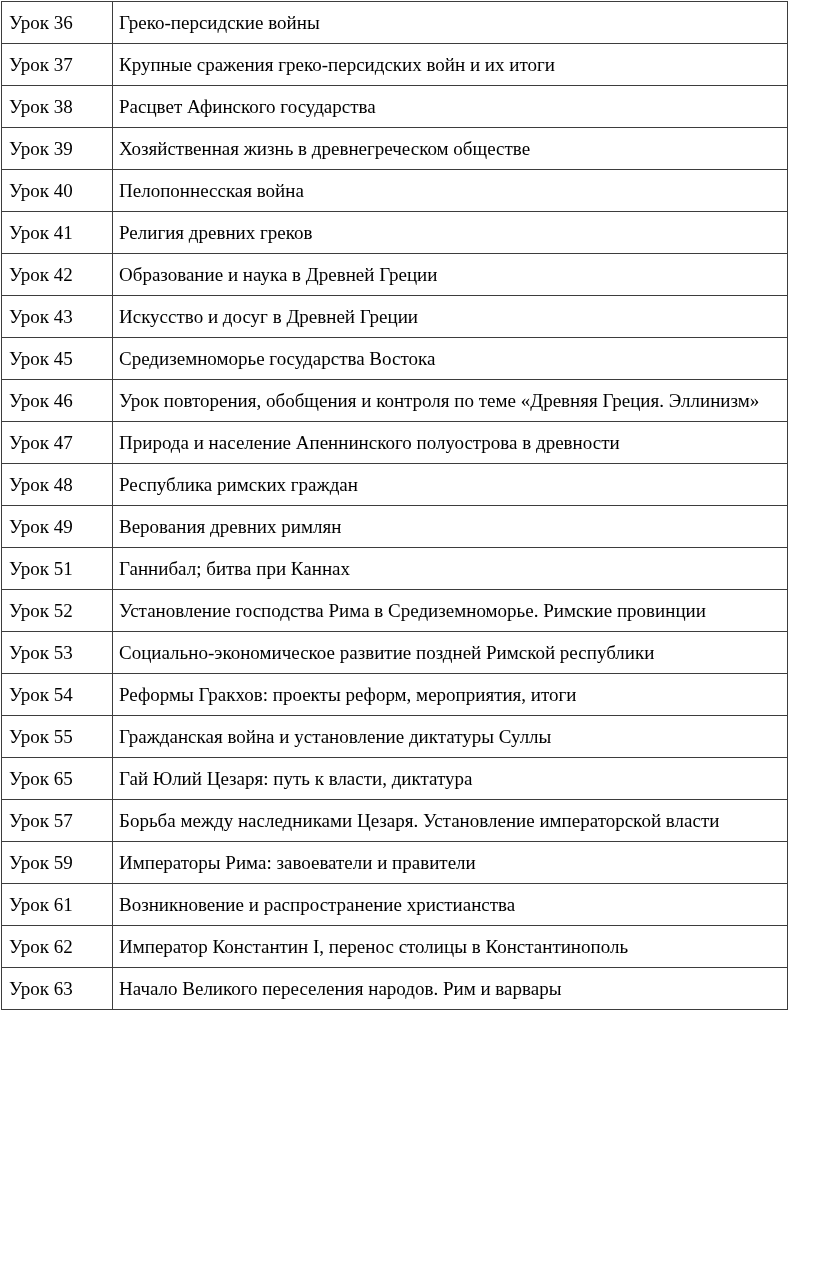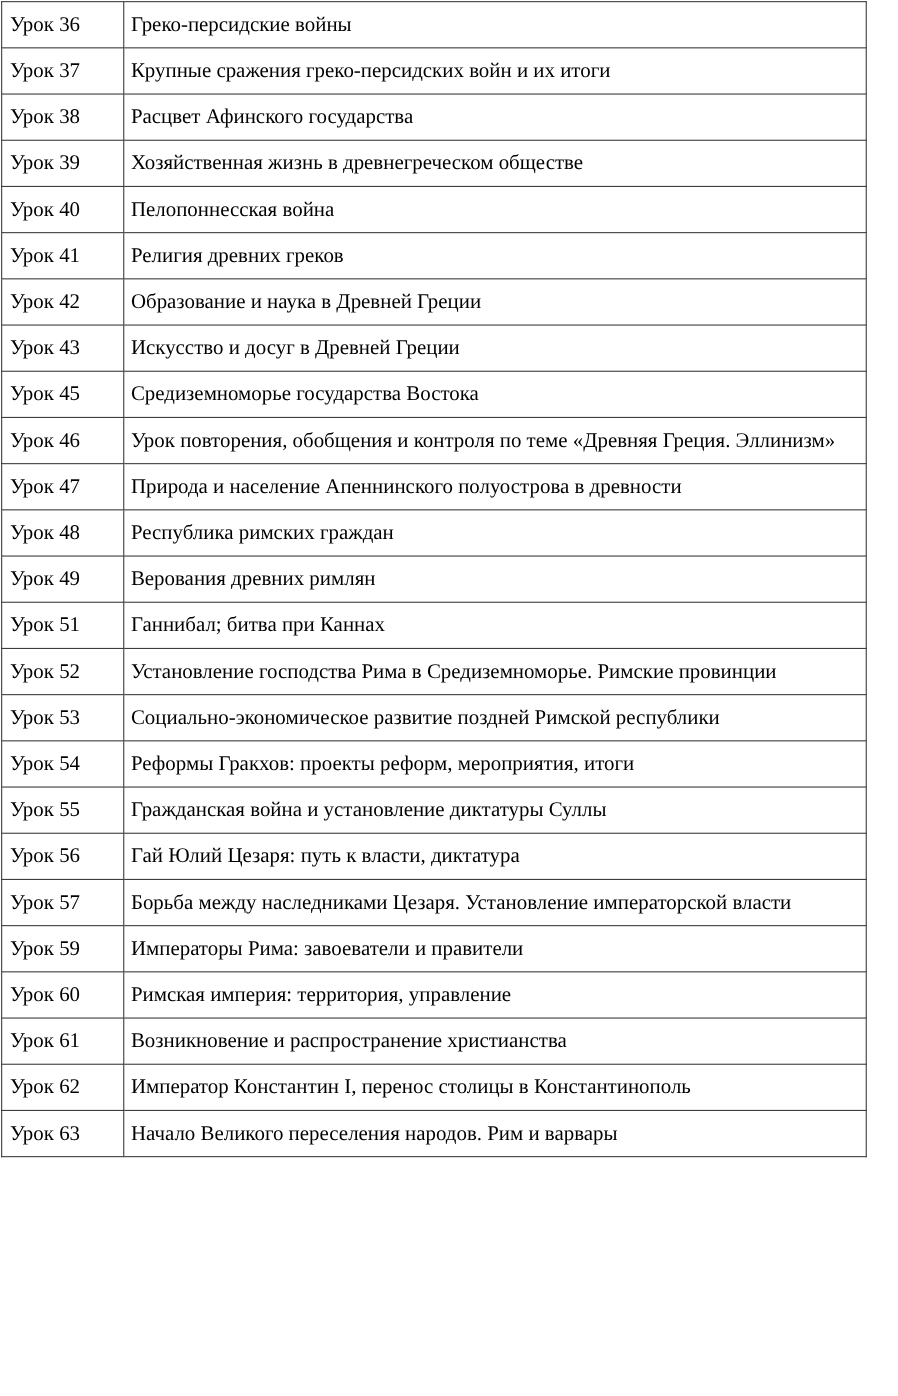--- a/index.html
+++ b/index.html
@@ -118,34 +118,30 @@
         </tr>
         <tr>
           <td class="col-num">Урок 54</td>
           <td class="col-topic">Реформы Гракхов: проекты реформ, мероприятия, итоги</td>
         </tr>
         <tr>
           <td class="col-num">Урок 55</td>
           <td class="col-topic">Гражданская война и установление диктатуры Суллы</td>
         </tr>
         <tr>
-          <td class="col-num">Урок 56</td>
+          <td class="col-num">Урок 65</td>
           <td class="col-topic">Гай Юлий Цезаря: путь к власти, диктатура</td>
         </tr>
         <tr>
           <td class="col-num">Урок 57</td>
           <td class="col-topic">Борьба между наследниками Цезаря. Установление императорской власти</td>
         </tr>
         <tr>
           <td class="col-num">Урок 59</td>
           <td class="col-topic">Императоры Рима: завоеватели и правители</td>
-        </tr>
-        <tr>
-          <td class="col-num">Урок 60</td>
-          <td class="col-topic">Римская империя: территория, управление</td>
         </tr>
         <tr>
           <td class="col-num">Урок 61</td>
           <td class="col-topic">Возникновение и распространение христианства</td>
         </tr>
         <tr>
           <td class="col-num">Урок 62</td>
           <td class="col-topic">Император Константин I, перенос столицы в Константинополь</td>
         </tr>
         <tr>

